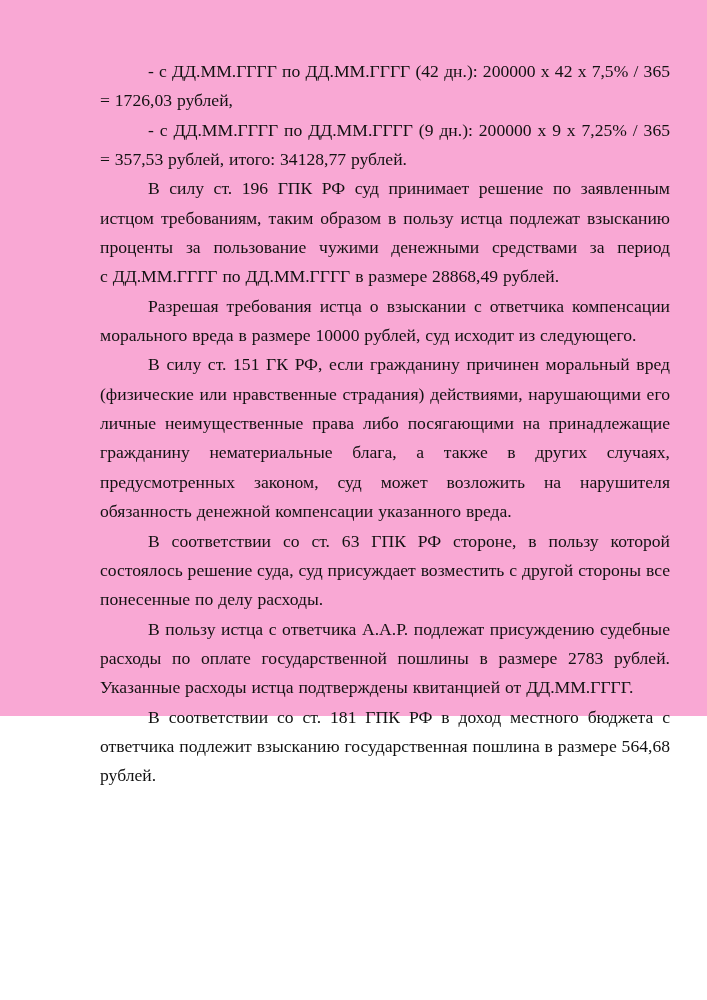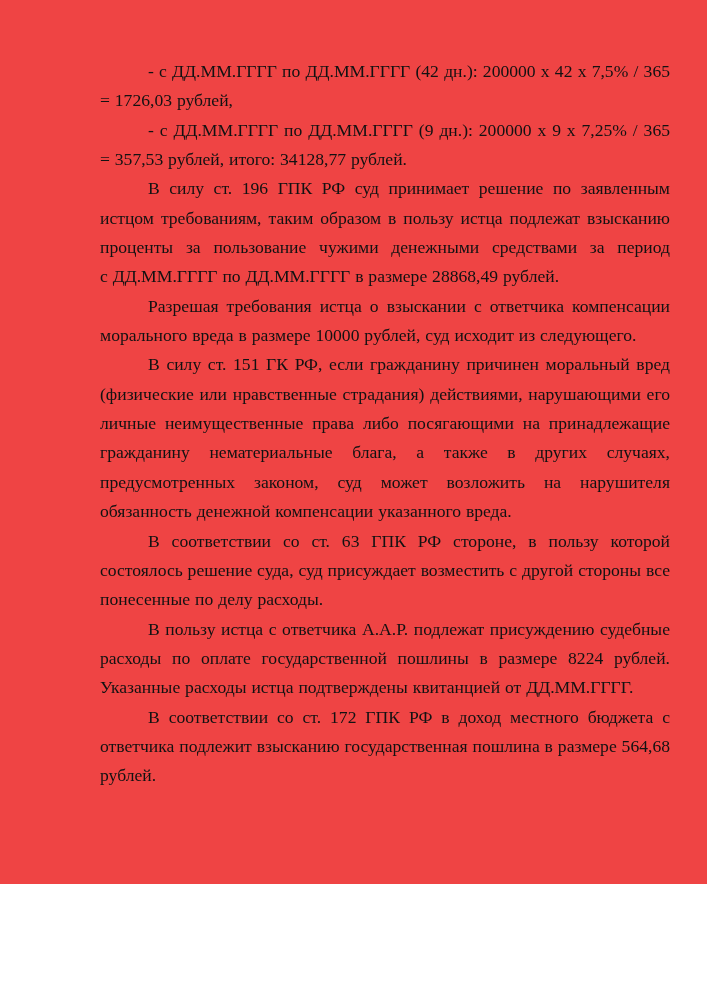--- a/index.html
+++ b/index.html
@@ -10,22 +10,22 @@
   body {
     width: 707px;
     height: 1000px;
     overflow: hidden;
     font-family: "Liberation Serif", "DejaVu Serif", serif;
     color: #121212;
   }
   .page {
     box-sizing: border-box;
     width: 707px;
-    height: 884px;
-    background: #ef4444;
+    height: 716px;
+    background: #f9a8d4;
     padding: 57px 37px 11px 100px; 
   }
   .doc-body p {
     margin: 0;
     padding: 0;
     font-size: 17.6px;
     line-height: 29.35px;
     text-align: justify;
     text-indent: 48px;
     word-spacing: 0.5px;
@@ -35,16 +35,16 @@
 <body>
 
 <div class="page">
   <div class="doc-body">
     <p>- с ДД.ММ.ГГГГ по ДД.ММ.ГГГГ (42 дн.): 200000 х 42 х 7,5% / 365 = 1726,03 рублей,</p>
     <p>- с ДД.ММ.ГГГГ по ДД.ММ.ГГГГ (9 дн.): 200000 х 9 х 7,25% / 365 = 357,53 рублей, итого: 34128,77 рублей.</p>
     <p>В силу ст. 196 ГПК РФ суд принимает решение по заявленным истцом требованиям, таким образом в пользу истца подлежат взысканию проценты за пользование чужими денежными средствами за период с&nbsp;ДД.ММ.ГГГГ по ДД.ММ.ГГГГ в размере 28868,49 рублей.</p>
     <p>Разрешая требования истца о взыскании с ответчика компенсации морального вреда в размере 10000 рублей, суд исходит из следующего.</p>
     <p>В силу ст. 151 ГК РФ, если гражданину причинен моральный вред (физические или нравственные страдания) действиями, нарушающими его личные неимущественные права либо посягающими на принадлежащие гражданину нематериальные блага, а также в других случаях, предусмотренных законом, суд может возложить на нарушителя обязанность денежной компенсации указанного вреда.</p>
     <p>В соответствии со ст. 63 ГПК РФ стороне, в пользу которой состоялось решение суда, суд присуждает возместить с другой стороны все понесенные по делу расходы.</p>
-    <p>В пользу истца с ответчика А.А.Р. подлежат присуждению судебные расходы по оплате государственной пошлины в размере 8224 рублей. Указанные расходы истца подтверждены квитанцией от ДД.ММ.ГГГГ.</p>
-    <p>В соответствии со ст. 172 ГПК РФ в доход местного бюджета с ответчика подлежит взысканию государственная пошлина в размере 564,68 рублей.</p>
+    <p>В пользу истца с ответчика А.А.Р. подлежат присуждению судебные расходы по оплате государственной пошлины в размере 2783 рублей. Указанные расходы истца подтверждены квитанцией от ДД.ММ.ГГГГ.</p>
+    <p>В соответствии со ст. 181 ГПК РФ в доход местного бюджета с ответчика подлежит взысканию государственная пошлина в размере 564,68 рублей.</p>
   </div>
 </div>
 
 </body></html>

